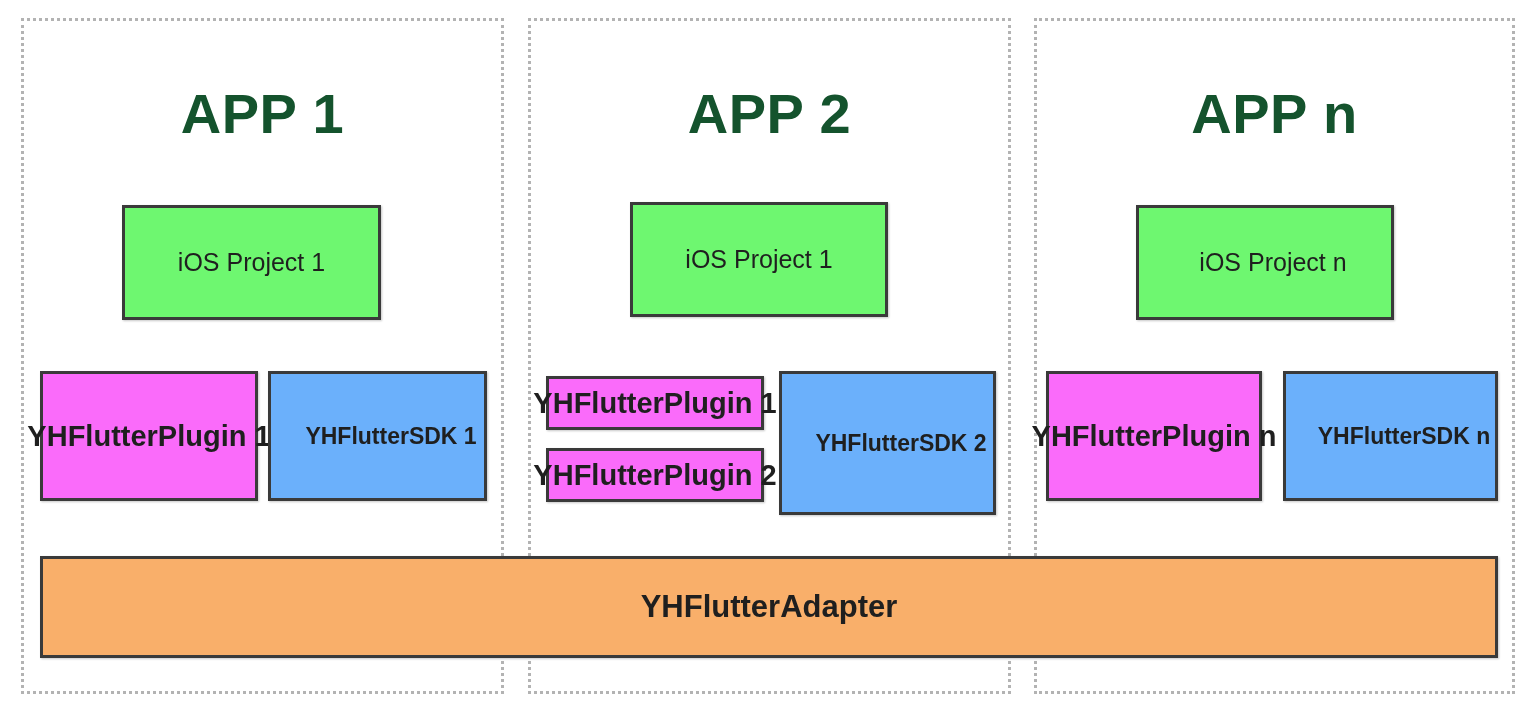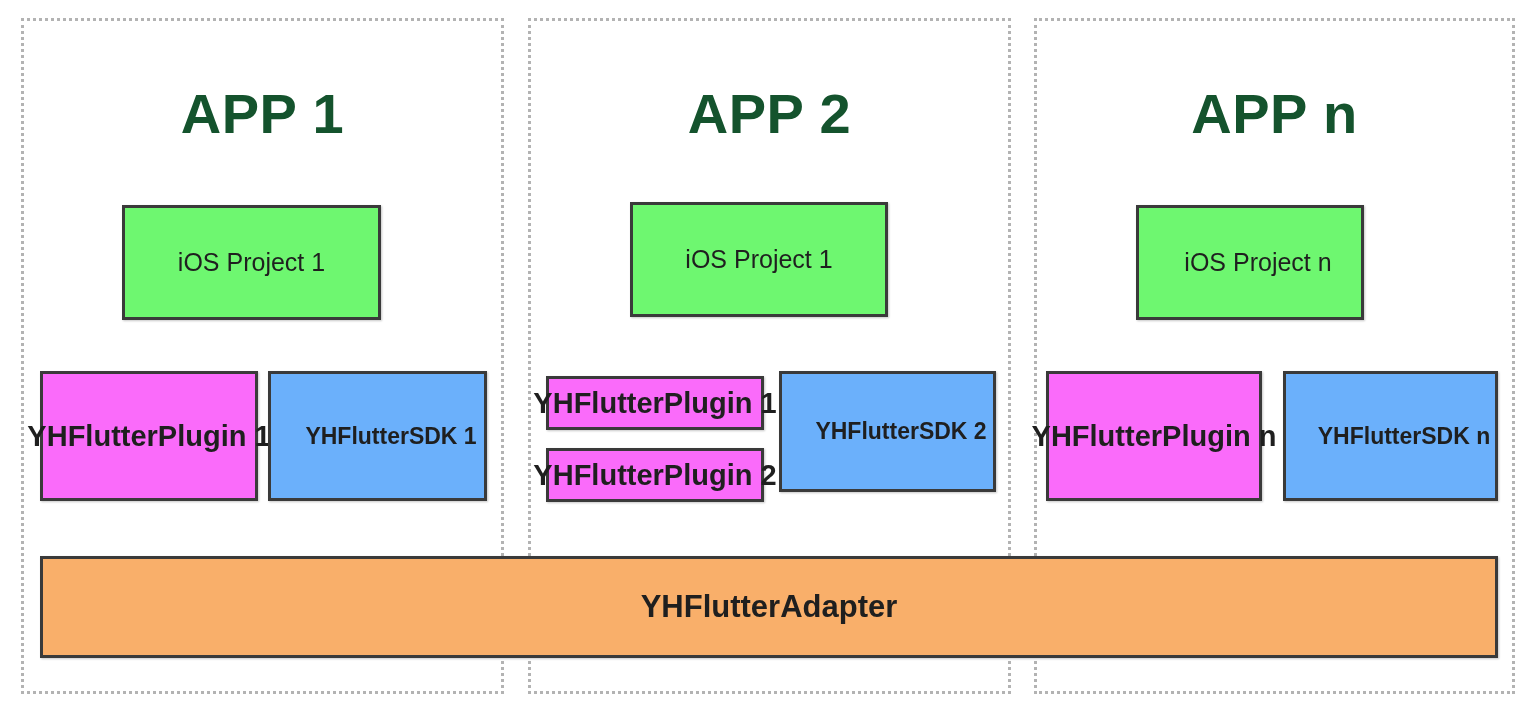--- a/index.html
+++ b/index.html
@@ -115,29 +115,29 @@
   </div>
 
   <div class="node node-plugin" style="left:546px; top:376px; width:218px; height:54px;">
     <span class="node-label">YHFlutterPlugin 1</span>
   </div>
 
   <div class="node node-plugin" style="left:546px; top:448px; width:218px; height:54px;">
     <span class="node-label">YHFlutterPlugin 2</span>
   </div>
 
-  <div class="node node-sdk" style="left:779px; top:371px; width:217px; height:121px;">
+  <div class="node node-sdk" style="left:779px; top:371px; width:217px; height:144px;">
     <span class="node-label">YHFlutterSDK 2</span>
   </div>
 
   <div class="app-container" style="left:1034px; top:18px; width:481px; height:676px;"></div>
 
   <div class="app-title" style="left:1034px; top:58px; width:481px;">APP n</div>
 
-  <div class="node node-ios" style="left:1136px; top:205px; width:228px; height:115px;padding-left:16px;">
+  <div class="node node-ios" style="left:1136px; top:205px; width:258px; height:115px;padding-left:16px;">
     <span class="node-label">iOS Project n</span>
   </div>
 
   <div class="node node-plugin" style="left:1046px; top:371px; width:216px; height:130px;">
     <span class="node-label">YHFlutterPlugin n</span>
   </div>
 
   <div class="node node-sdk" style="left:1283px; top:371px; width:215px; height:130px;">
     <span class="node-label">YHFlutterSDK n</span>
   </div>

